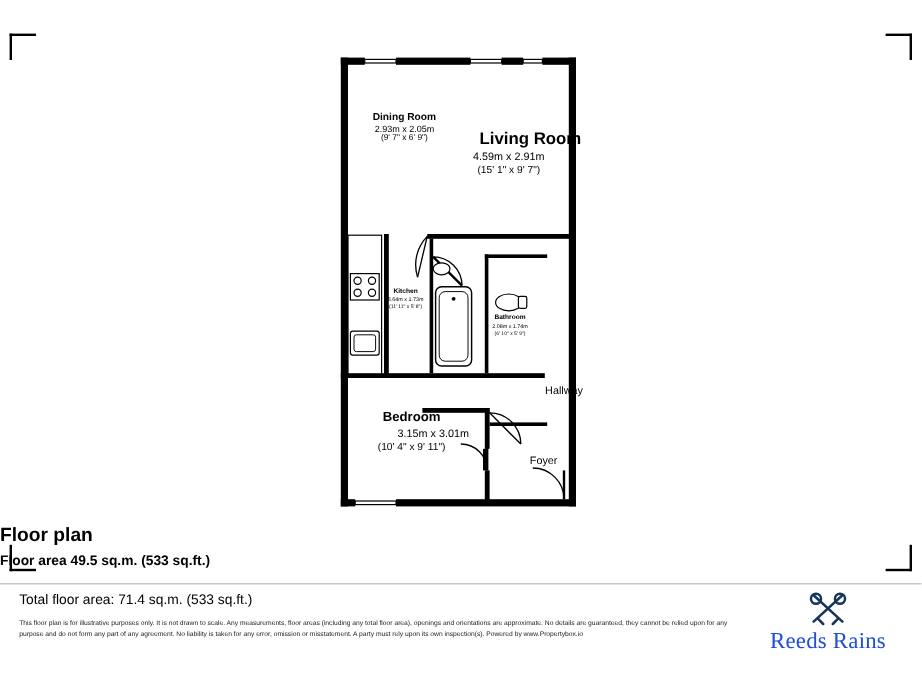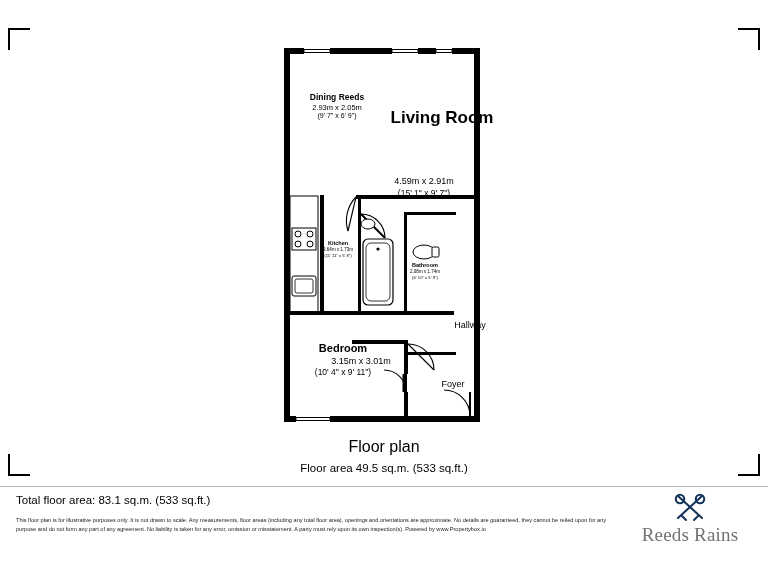--- a/index.html
+++ b/index.html
@@ -65,22 +65,22 @@
   .plan-label .dim,
   .plan-label .dimimp {
     display: block;
   }
 
   
   .lbl-dining .ttl  { font-size: 8.5px; }
   .lbl-dining .dim  { font-size: 7.5px; }
   .lbl-dining .dimimp { font-size: 7px; }
 
-  .lbl-living .ttl  { font-size: 17px; margin-left: 36px; }
-  .lbl-living .dim  { font-size: 9px; margin-top: 48px; }
+  .lbl-living .ttl  { font-size: 14px; margin-left: 36px; }
+  .lbl-living .dim  { font-size: 9px; }
   .lbl-living .dimimp { font-size: 8.5px; }
 
   .lbl-kitchen .ttl  { font-size: 5.5px; }
   .lbl-kitchen .dim  { font-size: 4.5px; }
   .lbl-kitchen .dimimp { font-size: 4.2px; }
 
   .lbl-bath .ttl  { font-size: 5.5px; }
   .lbl-bath .dim  { font-size: 4.5px; }
   .lbl-bath .dimimp { font-size: 4.2px; }
 
@@ -90,21 +90,21 @@
 
   .lbl-hallway .ttl { font-size: 9px; font-weight: normal; margin-left: 40px; }
   .lbl-foyer .ttl   { font-size: 9px; font-weight: normal; }
 
   
   #plan-caption {
     position: absolute;
     left: 0;
     right: 0;
     top: 438px;
-    text-align: center;
+    font-weight: bold;
   }
   #plan-caption .caption-title {
     font-size: 16px;
     margin-bottom: 6px;
   }
   #plan-caption .caption-sub {
     font-size: 11.5px;
   }
 
   
@@ -141,21 +141,21 @@
     text-align: center;
   }
   #brand .brand-mark {
     display: block;
     margin: 0 auto 2px auto;
   }
   #brand .brand-name {
     font-family: "Liberation Serif", serif;
     font-size: 19px;
     letter-spacing: .2px;
-    color: #737373;
+    color: #1d4ed8;
     white-space: nowrap;
   }
 </style>
 </head>
 <body>
 
 <div class="crop-mark crop-tl"></div>
 <div class="crop-mark crop-tr"></div>
 <div class="crop-mark crop-bl"></div>
 <div class="crop-mark crop-br"></div>
@@ -248,21 +248,21 @@
     <circle cx="378" cy="249" r="1.6" fill="#000"></circle>
 
     <ellipse cx="424" cy="252" rx="11" ry="7" fill="#fff" stroke="#000" stroke-width="1"></ellipse>
     <rect x="432" y="247" width="7" height="10" rx="1.5" fill="#fff" stroke="#000" stroke-width="1"></rect>
 
     <ellipse cx="368" cy="224" rx="7" ry="5" fill="#fff" stroke="#000" stroke-width="1"></ellipse>
   </g>
 </svg>
 
 <div class="plan-label lbl-dining" style="left:337px; top:92px;">
-  <span class="ttl">Dining Reeds</span>
+  <span class="ttl">Dining Room</span>
   <span class="dim">2.93m x 2.05m</span>
   <span class="dimimp">(9' 7" x 6' 9")</span>
 </div>
 
 <div class="plan-label lbl-living" style="left:424px; top:107px;">
   <span class="ttl">Living Room</span>
   <span class="dim">4.59m x 2.91m</span>
   <span class="dimimp">(15' 1" x 9' 7")</span>
 </div>
 
@@ -292,21 +292,21 @@
   <span class="ttl">Foyer</span>
 </div>
 
 <div id="plan-caption">
   <div class="caption-title">Floor plan</div>
   <div class="caption-sub">Floor area 49.5 sq.m. (533 sq.ft.)</div>
 </div>
 
 <div id="footer-rule"></div>
 
-<div id="total-area">Total floor area: 83.1 sq.m. (533 sq.ft.)</div>
+<div id="total-area">Total floor area: 71.4 sq.m. (533 sq.ft.)</div>
 
 <div id="disclaimer">This floor plan is for illustrative purposes only. It is not drawn to scale. Any measurements, floor areas (including any total floor area), openings and orientations are approximate. No details are guaranteed, they cannot be relied upon for any purpose and do not form any part of any agreement. No liability is taken for any error, omission or misstatement. A party must rely upon its own inspection(s). Powered by www.Propertybox.io</div>
 
 <div id="brand">
   <svg class="brand-mark" width="42" height="30" viewBox="0 0 42 30">
     <g stroke="#16355c" stroke-width="2.1" fill="none" stroke-linecap="round">
       <line x1="9" y1="4" x2="33" y2="26"></line>
       <line x1="33" y1="4" x2="9" y2="26"></line>
       <circle cx="31" cy="7" r="4.2"></circle>
       <circle cx="11" cy="7" r="4.2"></circle>

